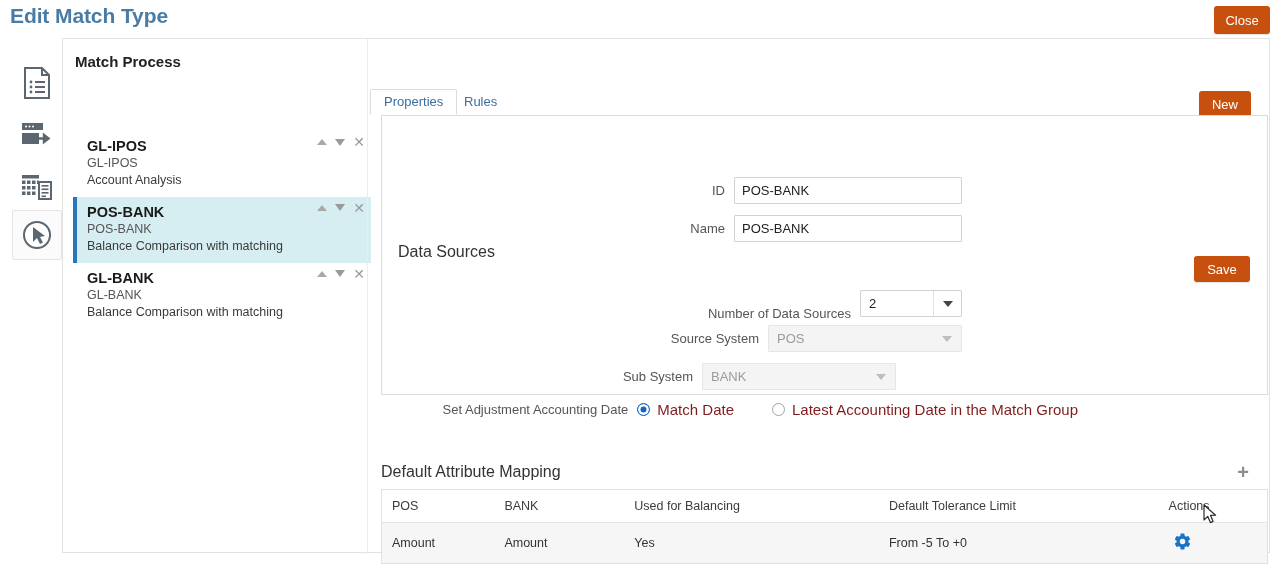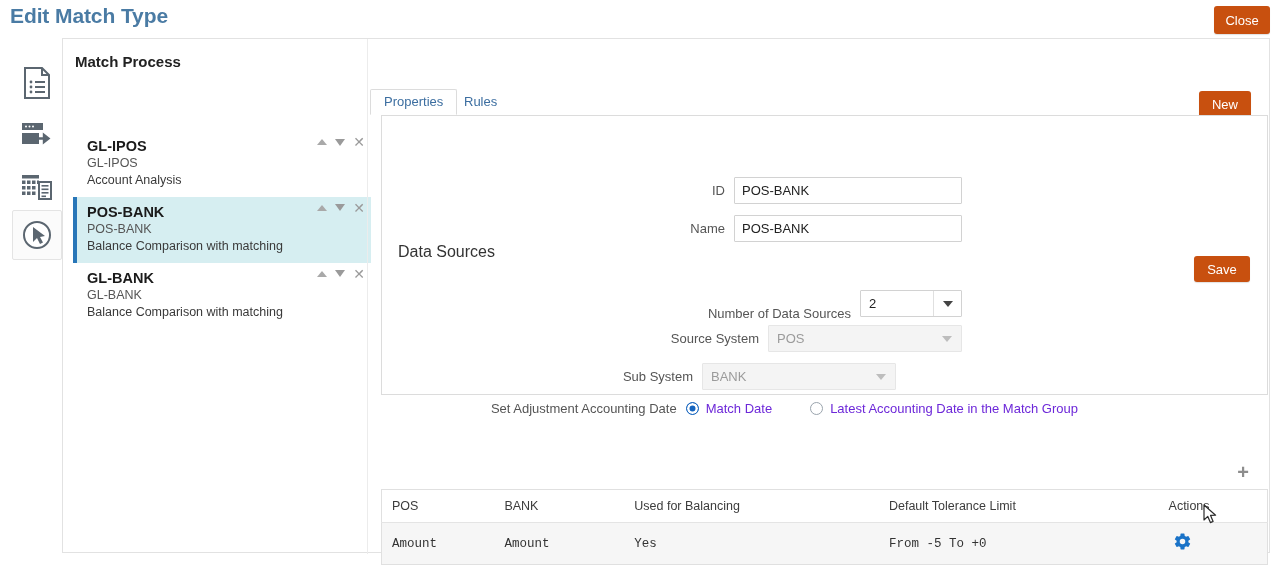--- a/index.html
+++ b/index.html
@@ -162,21 +162,21 @@
 
   .r-radio { left: 0; top: 285px; width: 700px; justify-content: flex-end; }
   .r-radio .field-label { padding-right: 9px; }
   .radio-opt { display: flex; align-items: center; cursor: pointer; margin-right: 4px; }
   .radio-dot {
     width: 13px; height: 13px; border-radius: 50%;
     border: 1px solid #9aa4ad; background: #fff;
     display: inline-block; position: relative; margin-right: 7px;
   }
   .radio-dot.on { border-color: #1665bf; background: #1665bf; box-shadow: inset 0 0 0 2.5px #fff; }
-  .radio-label { font-size: 13px; color: #6d28d9; }
+  .radio-label { font-size: 15px; color: #7f1d1d; }
   .radio-gap { width: 34px; }
 
   
   .dam-title {
     position: absolute; left: 318px; top: 424px;
     font-size: 16px; color: #333;
   }
   .dam-plus {
     position: absolute; right: 20px; top: 423px;
     font-size: 20px; color: #8d8d8d; cursor: pointer; line-height: 1;
@@ -186,21 +186,21 @@
     position: absolute; left: 318px; top: 450px;
     width: 887px; border: 1px solid #e0e0e0;
     border-collapse: collapse;
   }
   .dam-table th {
     text-align: left; font-size: 12.5px; font-weight: normal; color: #3c3c3c;
     padding: 9px 10px; border-bottom: 1px solid #e4e4e4;
     background: #fff;
   }
   .dam-table td {
-    font-size: 12.5px; color: #333; padding: 9px 10px; background: #f6f6f6; font-family: Liberation Mono, monospace;
+    font-size: 12.5px; color: #333; padding: 9px 10px; background: #f6f6f6;
   }
   .col-a { width: 113px; }
   .col-b { width: 130px; }
   .col-c { width: 255px; }
   .col-d { width: 280px; }
   .col-e { width: 109px; }
   .th-actions { text-align: left; }
   .gear-cell { padding-left: 14px !important; }
 
   
@@ -375,20 +375,21 @@
           <span class="radio-label">Match Date</span>
         </label>
         <span class="radio-gap"></span>
         <label class="radio-opt">
           <span class="radio-dot"></span>
           <span class="radio-label">Latest Accounting Date in the Match Group</span>
         </label>
       </div>
     </div>
 
+    <div class="dam-title">Default Attribute Mapping</div>
     <div class="dam-plus">+</div>
 
     <table class="dam-table">
       <thead>
         <tr>
           <th class="col-a">POS</th>
           <th class="col-b">BANK</th>
           <th class="col-c">Used for Balancing</th>
           <th class="col-d">Default Tolerance Limit</th>
           <th class="col-e th-actions">Actions</th>

